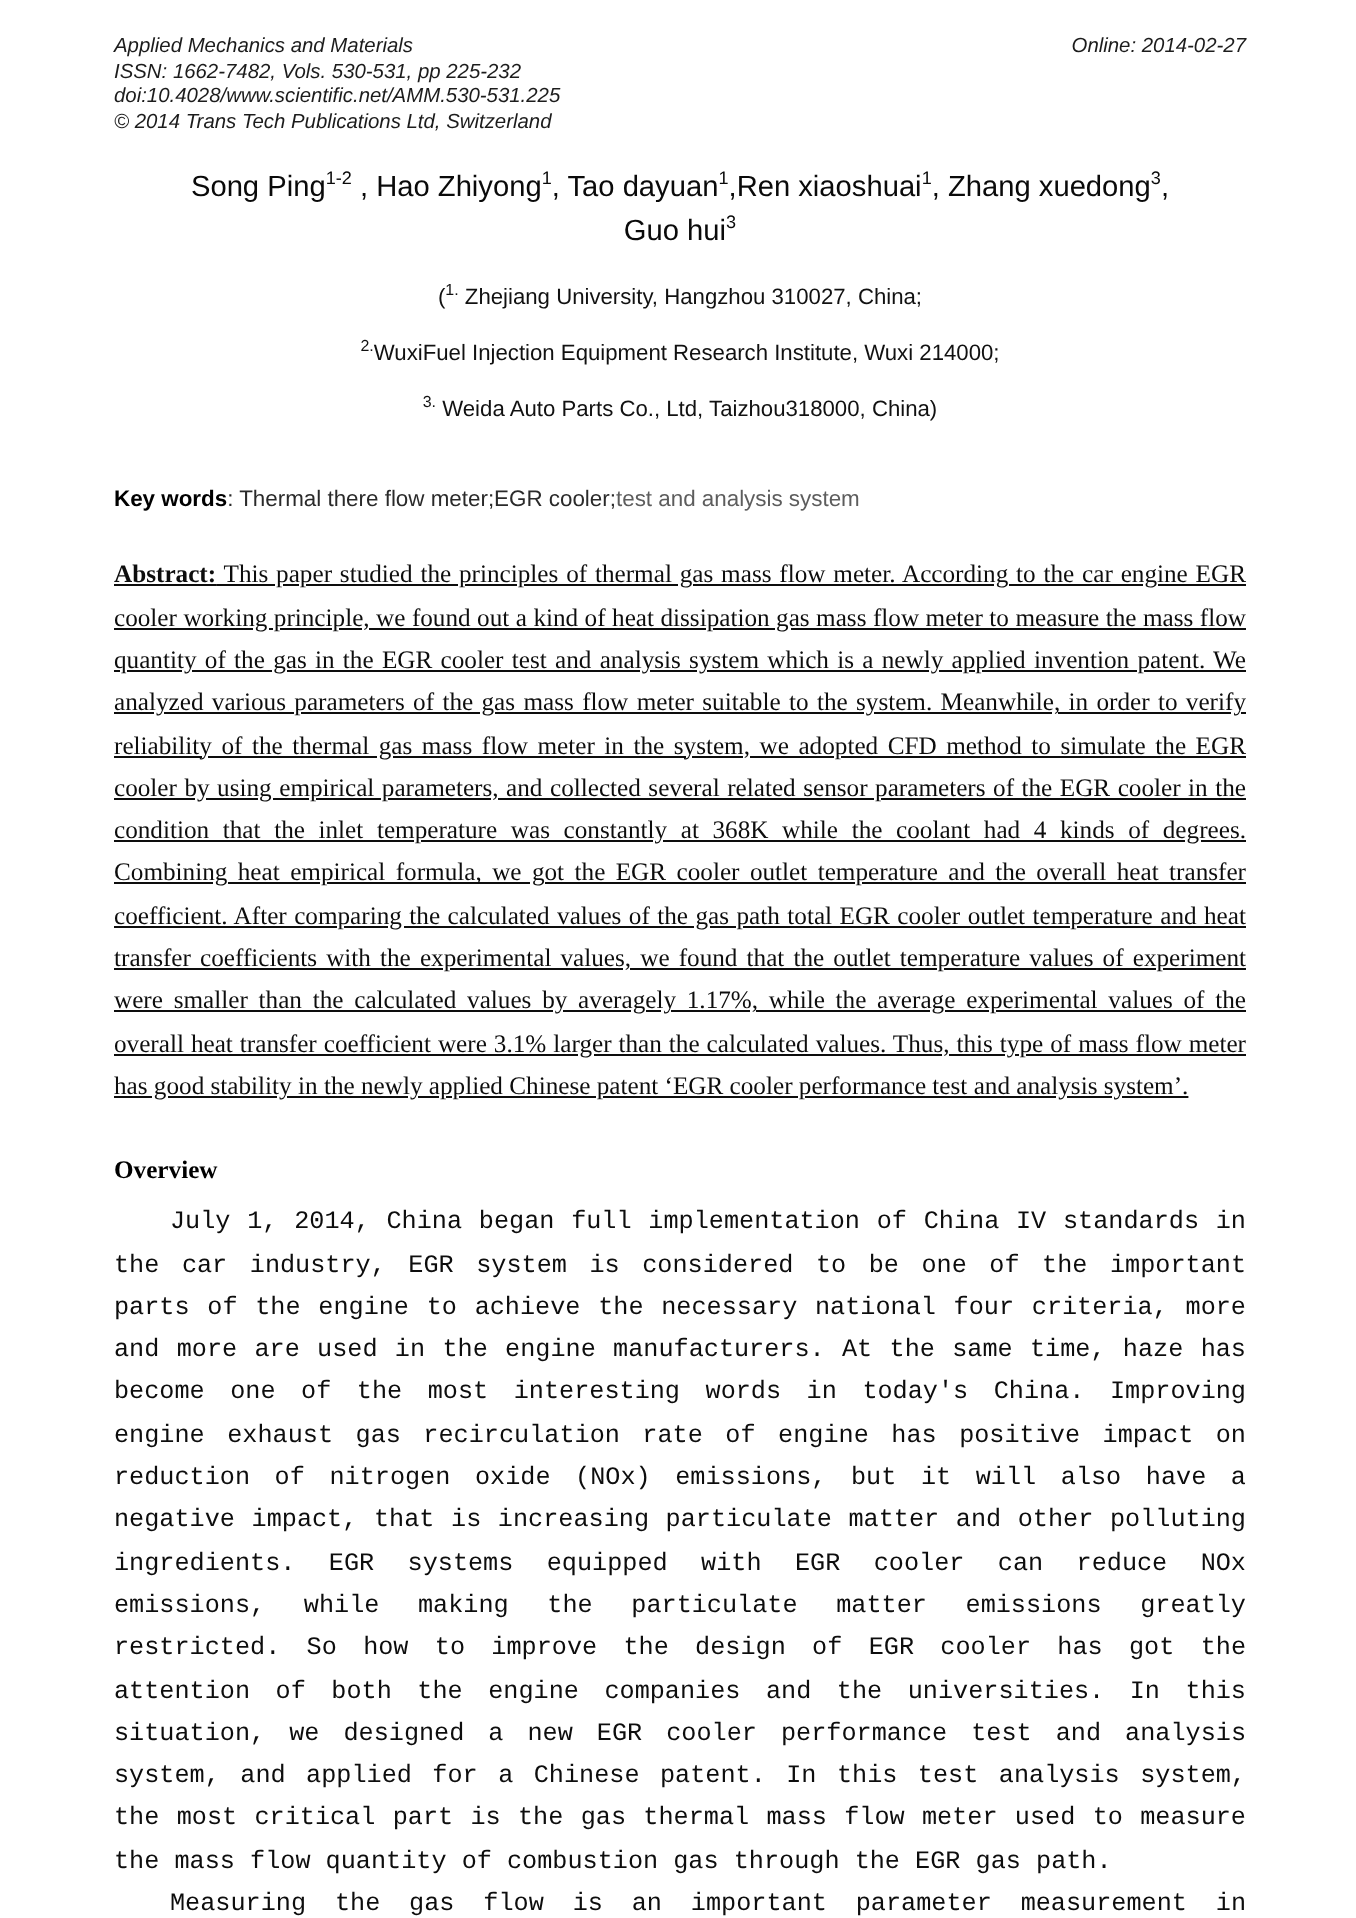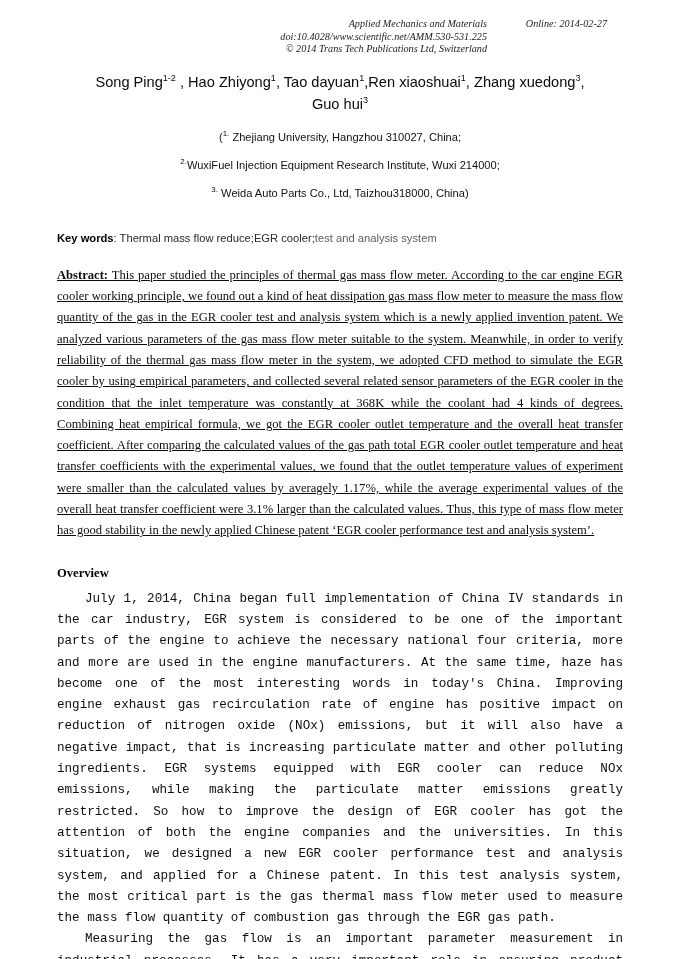--- a/index.html
+++ b/index.html
@@ -25,33 +25,32 @@
   .content {
     position: absolute;
     left: 57px;
     top: 18px;
     width: 566px;
   }
 
   
   .journal-header {
     position: relative;
-    font-family: Liberation Serif, serif;
+    font-family: Liberation Sans, sans-serif;
     font-style: italic;
     font-size: 10.2px;
     line-height: 12.6px;
     color: #1c1c1c;
-    text-align: right;
   }
   .journal-header .left {
     width: 430px;
   }
   .journal-header .online {
     position: absolute;
-    right: 16px;
+    right: 0;
     top: 0;
     font-style: italic;
     font-size: 10.2px;
     white-space: nowrap;
   }
 
   
   .doc-title {
     margin-top: 34px;
     text-align: center;
@@ -146,40 +145,41 @@
 </style>
 </head>
 <body>
 
 <div class="page">
   <div class="content">
 
     <div class="journal-header">
       <div class="left">
         <div>Applied Mechanics and Materials</div>
+        <div>ISSN: 1662-7482, Vols. 530-531, pp 225-232</div>
         <div>doi:10.4028/www.scientific.net/AMM.530-531.225</div>
         <div>© 2014 Trans Tech Publications Ltd, Switzerland</div>
       </div>
       <div class="online">Online: 2014-02-27</div>
     </div>
 
 
     <div class="authors">
       <span id="author-line-1"><span>Song Ping</span><sup>1-2</sup><span> , </span><span>Hao Zhiyong</span><sup>1</sup><span>, </span><span>Tao dayuan</span><sup>1</sup><span>,</span><span>Ren xiaoshuai</span><sup>1</sup><span>, </span><span>Zhang xuedong</span><sup>3</sup><span>,</span></span><br>
       <span id="author-line-2"><span>Guo hui</span><sup>3</sup></span>
     </div>
 
     <div class="affiliations" id="affiliation-list">
         <div class="affil-line"><span>(</span><sup>1.</sup><span> Zhejiang University, Hangzhou 310027, China;</span></div>
         <div class="affil-line"><sup>2.</sup><span>WuxiFuel Injection Equipment Research Institute, Wuxi 214000;</span></div>
         <div class="affil-line"><sup>3.</sup><span> Weida Auto Parts Co., Ltd, Taizhou318000, China)</span></div>
       </div>
 
     <div class="keywords">
-      <b>Key words</b><span>: </span><span>Thermal mass flow reduce;EGR cooler;</span><span style="color:#5d5d5d;">test and analysis system</span>
+      <b>Key words</b><span>: </span><span>Thermal there flow meter;EGR cooler;</span><span style="color:#5d5d5d;">test and analysis system</span>
     </div>
 
     <div class="abstract">
       <b>Abstract:</b><span> This paper studied the principles of thermal gas mass flow meter. According to the car engine EGR cooler working principle, we found out a kind of heat dissipation gas mass flow meter to measure the mass flow quantity of the gas in the EGR cooler test and analysis system which is a newly applied invention patent. We analyzed various parameters of the gas mass flow meter suitable to the system. Meanwhile, in order to verify reliability of the thermal gas mass flow meter in the system, we adopted CFD method to simulate the EGR cooler by using empirical parameters, and collected several related sensor parameters of the EGR cooler in the condition that the inlet temperature was constantly at 368K while the coolant had 4 kinds of degrees. Combining heat empirical formula, we got the EGR cooler outlet temperature and the overall heat transfer coefficient. After comparing the calculated values of the gas path total EGR cooler outlet temperature and heat transfer coefficients with the experimental values, we found that the outlet temperature values of experiment were smaller than the calculated values by averagely 1.17%, while the average experimental values of the overall heat transfer coefficient were 3.1% larger than the calculated values. Thus, this type of mass flow meter has good stability in the newly applied Chinese patent ‘EGR cooler performance test and analysis system’.</span>
     </div>
 
     <div class="section-heading">Overview</div>
     <p class="body-para first">July 1, 2014, China began full implementation of China IV standards in the car industry, EGR system is considered to be one of the important parts of the engine to achieve the necessary national four criteria, more and more are used in the engine manufacturers. At the same time, haze has become one of the most interesting words in today's China. Improving engine exhaust gas recirculation rate of engine has positive impact on reduction of nitrogen oxide (NOx) emissions, but it will also have a negative impact, that is increasing particulate matter and other polluting ingredients. EGR systems equipped with EGR cooler can reduce NOx emissions, while making the particulate matter emissions greatly restricted. So how to improve the design of EGR cooler has got the attention of both the engine companies and the universities. In this situation, we designed a new EGR cooler performance test and analysis system, and applied for a Chinese patent. In this test analysis system, the most critical part is the gas thermal mass flow meter used to measure the mass flow quantity of combustion gas through the EGR gas path.</p>
     <p class="body-para">Measuring the gas flow is an important parameter measurement in industrial processes. It has a very important role in ensuring product quality, improving production efficiency, and conserving energy. Currently, there are many kinds of measurements of gas flow, but most of them can not directly measure the mass flow. The thermal gas mass flow meter is capable of measuring mass flow directly, and does not vary with changes in temperature and pressure, when with no pressure</p>
 

